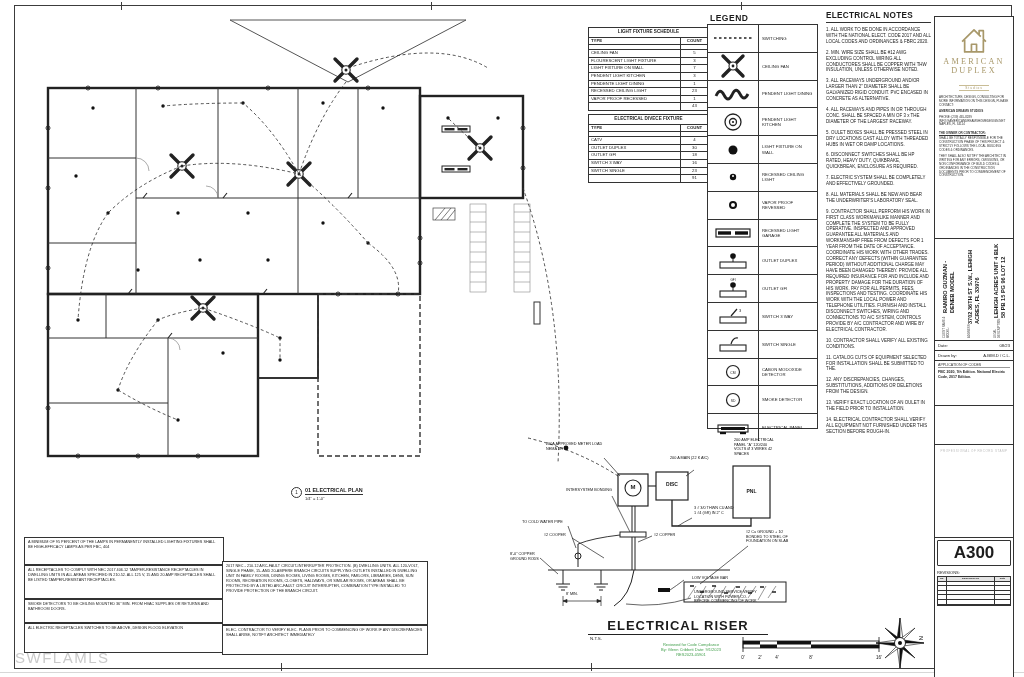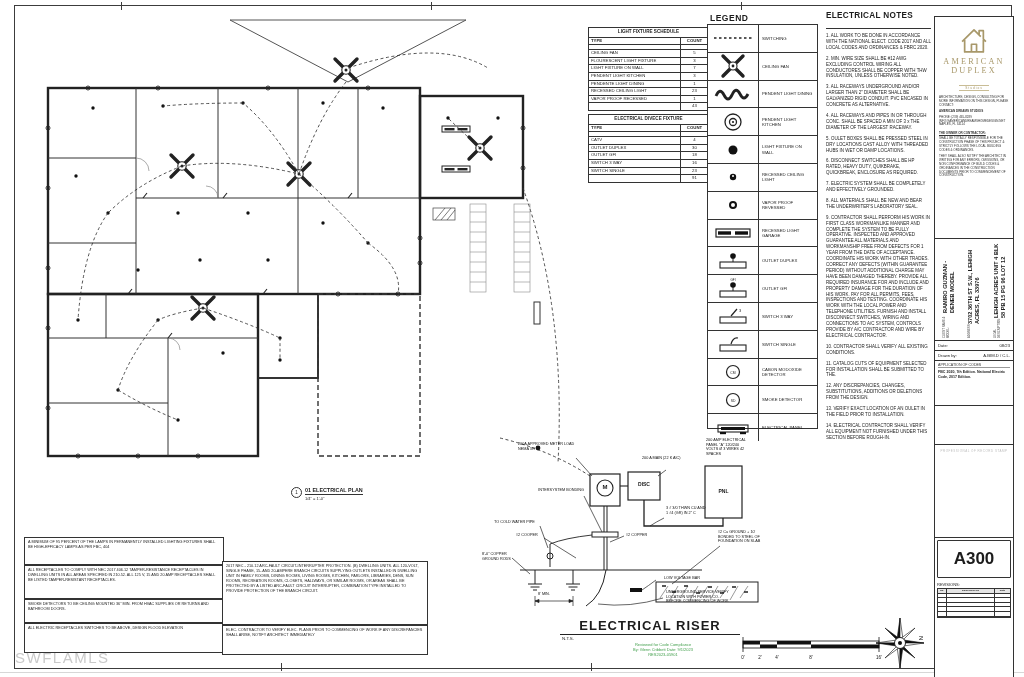--- a/index.html
+++ b/index.html
@@ -26,21 +26,21 @@
   
   .legend-title{position:absolute;left:710px;top:13px;font-size:8.5px;font-weight:bold;letter-spacing:.5px;}
   .legendbox{position:absolute;left:707px;top:24px;width:109px;height:403px;border:1.4px solid #333;background:#fff;}
   .lrow{display:flex;height:26.8px;border-bottom:1px solid #333;align-items:center;}
   .lrow:last-child{border-bottom:none;}
   .lsym{width:50px;height:100%;border-right:1px solid #333;display:flex;align-items:center;justify-content:center;}
   .llab{flex:1;font-size:4.3px;line-height:5.2px;padding:0 3px;text-transform:uppercase;}
 
   
   .notescol{position:absolute;left:826px;top:11px;width:105px;}
-  .notes-title{font-size:8.2px;font-weight:bold;border-bottom:1px solid #333;padding-bottom:8px;margin-bottom:4px;letter-spacing:.3px;}
+  .notes-title{font-size:8.2px;font-weight:bold;border-bottom:1px solid #333;padding-bottom:2px;margin-bottom:4px;letter-spacing:.3px;}
   .notescol p{font-size:4.45px;line-height:5.9px;margin:0 0 5px 0;text-align:left;}
 
   
   .tb{position:absolute;left:934px;top:16px;width:78px;height:661px;border:1.2px solid #333;background:#fff;}
   .tb-sec{border-bottom:1px solid #333;position:relative;}
   .brand{ text-align:center;padding-top:6px;}
   .brand-line{font-family:"Liberation Serif",serif;color:#a8986a;font-size:8.2px;letter-spacing:2.2px;line-height:9px;}
   .brand-sub{font-size:3.2px;color:#a8986a;letter-spacing:1px;margin-top:1px;border-top:.5px solid #c9bd96;border-bottom:.5px solid #c9bd96;display:inline-block;padding:0 6px;}
   .tinytxt{font-size:3px;line-height:3.9px;color:#333;text-align:left;padding:3px 4px 2px 4px;}
   .tinyhead{text-decoration:underline;font-weight:bold;}
@@ -49,30 +49,30 @@
   .vlabel{font-size:2.8px;color:#444;line-height:4px;}
   .vvalue{font-size:5.6px;font-weight:bold;line-height:6.5px;}
   .kvrow{display:flex;justify-content:space-between;align-items:center;font-size:4.2px;padding:2px 3px;}
   .tb-box{margin:2px;border:1px solid #333;border-radius:1px;text-align:center;}
   .codes{padding:2px 3px;text-align:left;}
   .codes-title{font-size:3.6px;color:#333;border-bottom:.5px solid #999;margin-bottom:2px;}
   .codes-body{font-size:3.6px;font-weight:bold;line-height:4.6px;}
   .stampbox{height:92px;}
   .stamp-ph{font-size:3px;color:#bfbfbf;text-align:center;padding-top:4px;letter-spacing:.5px;}
   .sheet-title{font-size:9.6px;font-weight:bold;line-height:11.5px;padding:4px 1px;}
-  .sheet-num{font-size:17px;font-weight:bold;padding:8px 0;}
+  .sheet-num{font-size:17px;font-weight:bold;padding:2px 0;}
   .revs{padding:2px 2px;}
   .rev-label{font-size:4px;text-align:left;margin-bottom:1px;}
   .rev-grid{display:grid;grid-template-columns:9px 1fr 15px;border:1px solid #333;}
   .rev-grid div{border-bottom:.5px solid #333;border-right:.5px solid #333;height:3.6px;font-size:2.5px;line-height:3.6px;overflow:hidden;text-align:center;}
   .rev-grid div:nth-child(3n){border-right:none;}
   .rev-head{background:#e4e4e4;font-weight:bold;}
 
   
-  .riser{position:absolute;left:480px;top:436px;width:290px;height:232px;}
+  .riser{position:absolute;left:508px;top:436px;width:290px;height:232px;}
   .rl{position:absolute;font-size:3.8px;line-height:4.6px;color:#111;}
   .riser-title{position:absolute;left:80px;top:182px;width:180px;text-align:center;
                font-size:13px;letter-spacing:1px;font-weight:bold;border-bottom:1.2px solid #222;padding-bottom:1px;}
   .riser-nts{position:absolute;left:82px;top:200px;font-size:4.4px;}
   .riser-stamp{position:absolute;left:108px;top:206px;width:150px;text-align:center;
                font-size:4px;line-height:5px;color:#44a04e;}
   .boxlab{position:absolute;font-size:5px;font-weight:bold;text-align:center;}
 
   
   .nbox{position:absolute;border:1.1px solid #333;background:#fff;font-size:3.8px;line-height:5px;padding:2px 3px;}

